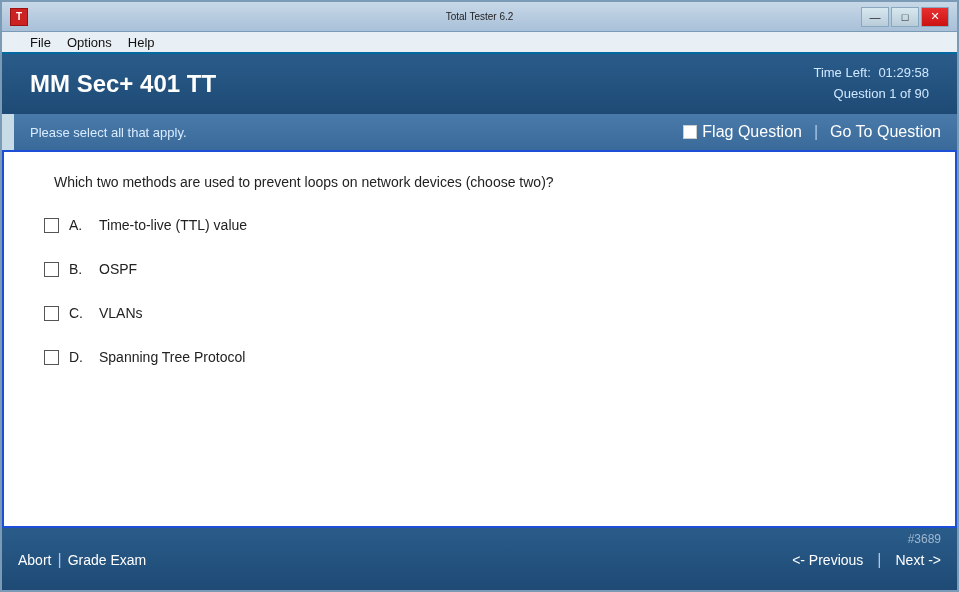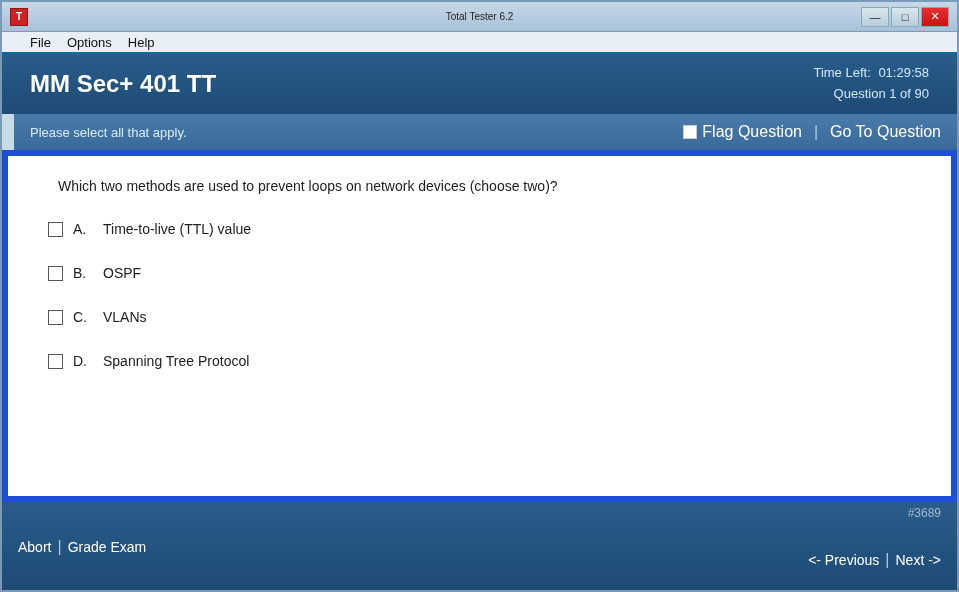--- a/index.html
+++ b/index.html
@@ -151,21 +151,21 @@
       cursor: pointer;
       color: white;
     }
 
     
     .content-area {
       background: white;
       flex: 1;
       padding: 20px 30px;
       overflow-y: auto;
-      border: 6px solid #1d4ed8;
+      border: 2px solid #1d4ed8;
       margin: 0;
     }
     .question-text {
       font-size: 14px;
       color: #222;
       margin-bottom: 24px;
       line-height: 1.5;
       padding-left: 20px;
     }
     .answer-option {
@@ -221,24 +221,23 @@
       font-family: inherit;
     }
     .footer-separator {
       color: #aac8e8;
       margin: 0 6px;
       font-size: 16px;
     }
     .footer-right {
       display: flex;
       align-items: center;
-      gap: 0;
-      color: white;
-      font-size: 14px;
-      margin-top: 26px;
+      gap: 8px;
+      color: white;
+      font-size: 14px;
     }
     .footer-inner {
       display: flex;
       flex-direction: column;
       width: 100%;
     }
     .footer-id-row {
       display: flex;
       justify-content: flex-end;
       padding: 4px 0 2px 0;

